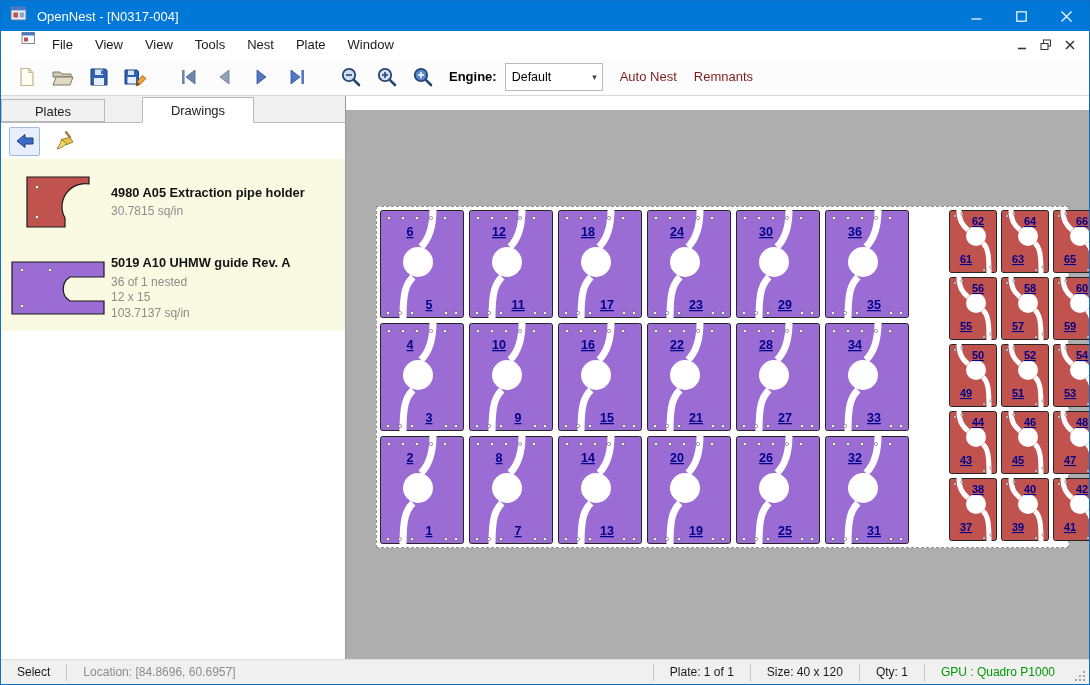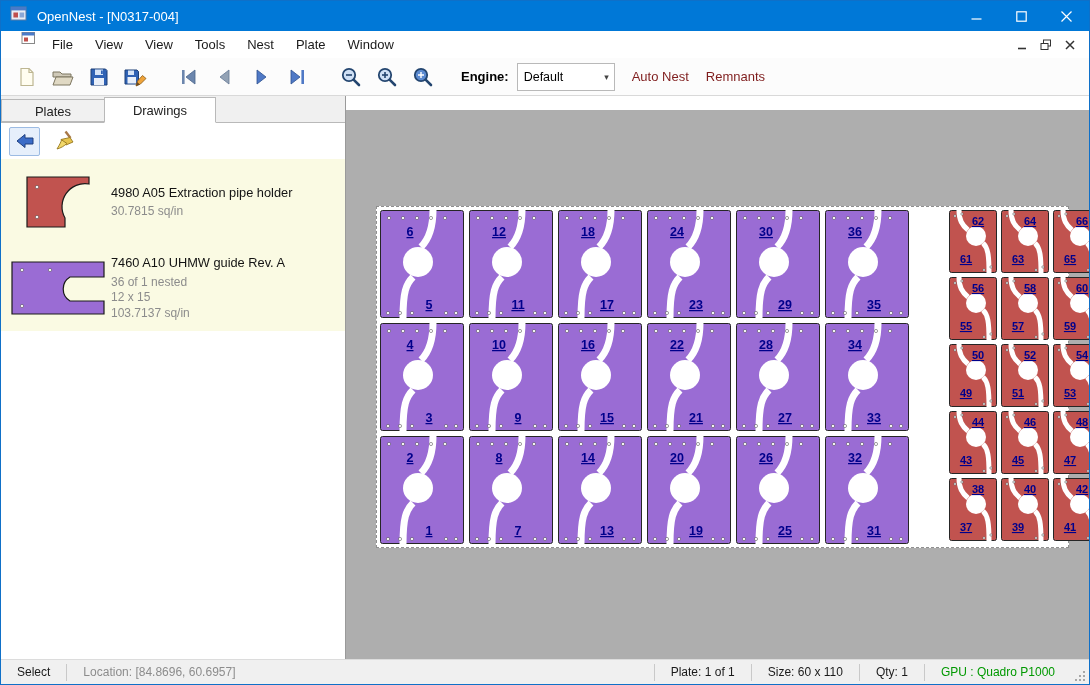--- a/index.html
+++ b/index.html
@@ -16,43 +16,43 @@
   .menubar { height:27px; background:#fff; display:flex; padding-left:17px; font-size:13px; flex:0 0 auto; }
   .doc-icon { margin:0 5px 0 3px; display:flex; }
   .menu-item { padding:0 11px; height:100%; display:flex; align-items:center; color:#1a1a1a; }
   .mdi-btns { margin-left:auto; display:flex; align-items:center; padding-right:7px; }
   .mdi-btn { width:24px; height:22px; display:flex; align-items:center; justify-content:center; }
 
   
   .toolbar { height:38px; background:#fcfcfc; border-bottom:1px solid #d9d9d9; display:flex; align-items:center; padding-left:8px; font-size:13px; flex:0 0 auto; }
   .tbtn { width:36px; height:30px; display:flex; align-items:center; justify-content:center; border-radius:3px; }
   .tsep { width:18px; }
-  .engine-label { font-weight:bold; margin:0 8px 0 20px; }
+  .engine-label { font-weight:bold; margin:0 8px 0 8px; }
   .combo { width:98px; height:28px; border:1px solid #b9b9b9; background:#fff; display:flex; align-items:center; padding-left:6px; font-size:12.5px; }
   .combo-arrow { margin-left:auto; padding-right:5px; font-size:9px; color:#444; }
   .tool-text { margin-left:17px; color:#7f1d1d; }
 
   
   .content { flex:1; display:flex; min-height:0; }
 
   
   .panel { width:345px; border-right:1px solid #9a9a9a; display:flex; flex-direction:column; background:#fff; flex:0 0 auto; }
-  .tabstrip { height:27px; background:#f0f0f0; display:flex; align-items:flex-end; border-bottom:1px solid #b9b9b9; padding-left:0; }
+  .tabstrip { height:27px; background:#f0f0f0; display:flex; align-items:flex-end; border-bottom:1px solid #b9b9b9; padding-left:0;gap:38px; }
   .tab { height:23px; line-height:23px; font-size:13px; background:#f1f1f1; border:1px solid #b9b9b9; margin-right:-1px; color:#222; text-align:center; }
   .tab-plates { width:104px; }
   .tab-drawings { width:112px; }
   .tab.active { background:#fff; height:26px; line-height:26px; border-bottom:1px solid #fff; margin-bottom:-1px; position:relative; z-index:2; }
   .iconrow { height:36px; display:flex; align-items:center; gap:8px; padding:3px 8px; background:#fff; }
   .pbtn { width:31px; height:29px; display:flex; align-items:center; justify-content:center; border:1px solid transparent; border-radius:2px; }
   .pbtn.sel { background:#e6effb; border-color:#9cbbe3; }
   .dlist { flex:1; background:#fff; overflow:hidden; }
   .ditem { background:#fafae3; display:flex; align-items:center; padding:9px 6px; min-height:86px; }
   .dthumb { width:104px; display:flex; justify-content:center; flex:0 0 auto; }
   .dtext { font-size:12px; color:#8c8c8c; line-height:15.5px; }
-  .dtitle { font-size:12.8px; font-weight:normal; color:#131313; margin-bottom:4px; }
+  .dtitle { font-size:12.8px; font-weight:bold; color:#131313; margin-bottom:4px; }
 
   
   .canvas { flex:1; position:relative; background:#aeaeae; overflow:hidden; }
   .whiteband { position:absolute; top:0; left:0; right:0; height:14px; background:#fff; }
   .plate { position:absolute; left:30px; top:110px; width:693px; height:342px; background:#fff; border:1px dashed #8f8f8f; display:flex; padding:3px; gap:4px; }
   .pgrid { display:grid; grid-template-columns:repeat(6,84px); grid-template-rows:repeat(3,108px); gap:5px; }
   .rgrid { display:grid; grid-template-columns:repeat(3,48px); grid-template-rows:repeat(5,63px); gap:4px; align-content:start;padding-left:36px; }
   .pnum { font-family:"Liberation Sans",sans-serif; font-weight:bold; font-size:12.5px; text-anchor:middle; text-decoration:underline; }
   .rnum { font-family:"Liberation Sans",sans-serif; font-weight:bold; font-size:11px; text-anchor:middle; text-decoration:underline; }
 
@@ -256,21 +256,21 @@
         <div class="ditem">
           <div class="dthumb">
             <svg width="98" height="56" viewBox="0 0 98 56">
                 <path class="purple-fill" d="M2,2 H94 V17 H60 A14,14 0 0 0 60,41 H94 V54 H2 Z" stroke="#1a1a1a" stroke-width="1.2" fill="#9a6cd4"></path>
                 <circle cx="12" cy="10" r="1.6" fill="#fff" stroke="#444" stroke-width="0.5"></circle>
                 <circle cx="12" cy="46" r="1.6" fill="#fff" stroke="#444" stroke-width="0.5"></circle>
                 <circle cx="40" cy="10" r="1.6" fill="#fff" stroke="#444" stroke-width="0.5"></circle>
               </svg>
           </div>
           <div class="dtext">
-            <div class="dtitle">7460 A10 UHMW guide Rev. A</div>
+            <div class="dtitle">5019 A10 UHMW guide Rev. A</div>
             <div class="dsub">36 of 1 nested</div>
             <div class="dsub">12 x 15</div>
             <div class="dsub">103.7137 sq/in</div>
           </div>
         </div>
       </div>
     </div>
 
     <div class="canvas">
       <div class="whiteband"></div>
@@ -788,21 +788,21 @@
   </div>
 
   <div class="statusbar">
     <span class="st">Select</span>
     <div class="ssep"></div>
     <span class="st gray">Location: [84.8696, 60.6957]</span>
     <div class="sspace"></div>
     <div class="ssep"></div>
     <span class="st">Plate: 1 of 1</span>
     <div class="ssep"></div>
-    <span class="st">Size: 60 x 110</span>
+    <span class="st">Size: 40 x 120</span>
     <div class="ssep"></div>
     <span class="st">Qty: 1</span>
     <div class="ssep"></div>
     <span class="st gpu" style="color: rgb(0, 153, 0);">GPU : Quadro P1000</span>
     <div class="grip">
       <svg width="12" height="12" viewBox="0 0 12 12">
           <circle cx="10" cy="10" r="1" fill="#8f8f8f"></circle>
           <circle cx="10" cy="6" r="1" fill="#8f8f8f"></circle>
           <circle cx="6" cy="10" r="1" fill="#8f8f8f"></circle>
           <circle cx="10" cy="2" r="1" fill="#8f8f8f"></circle>

